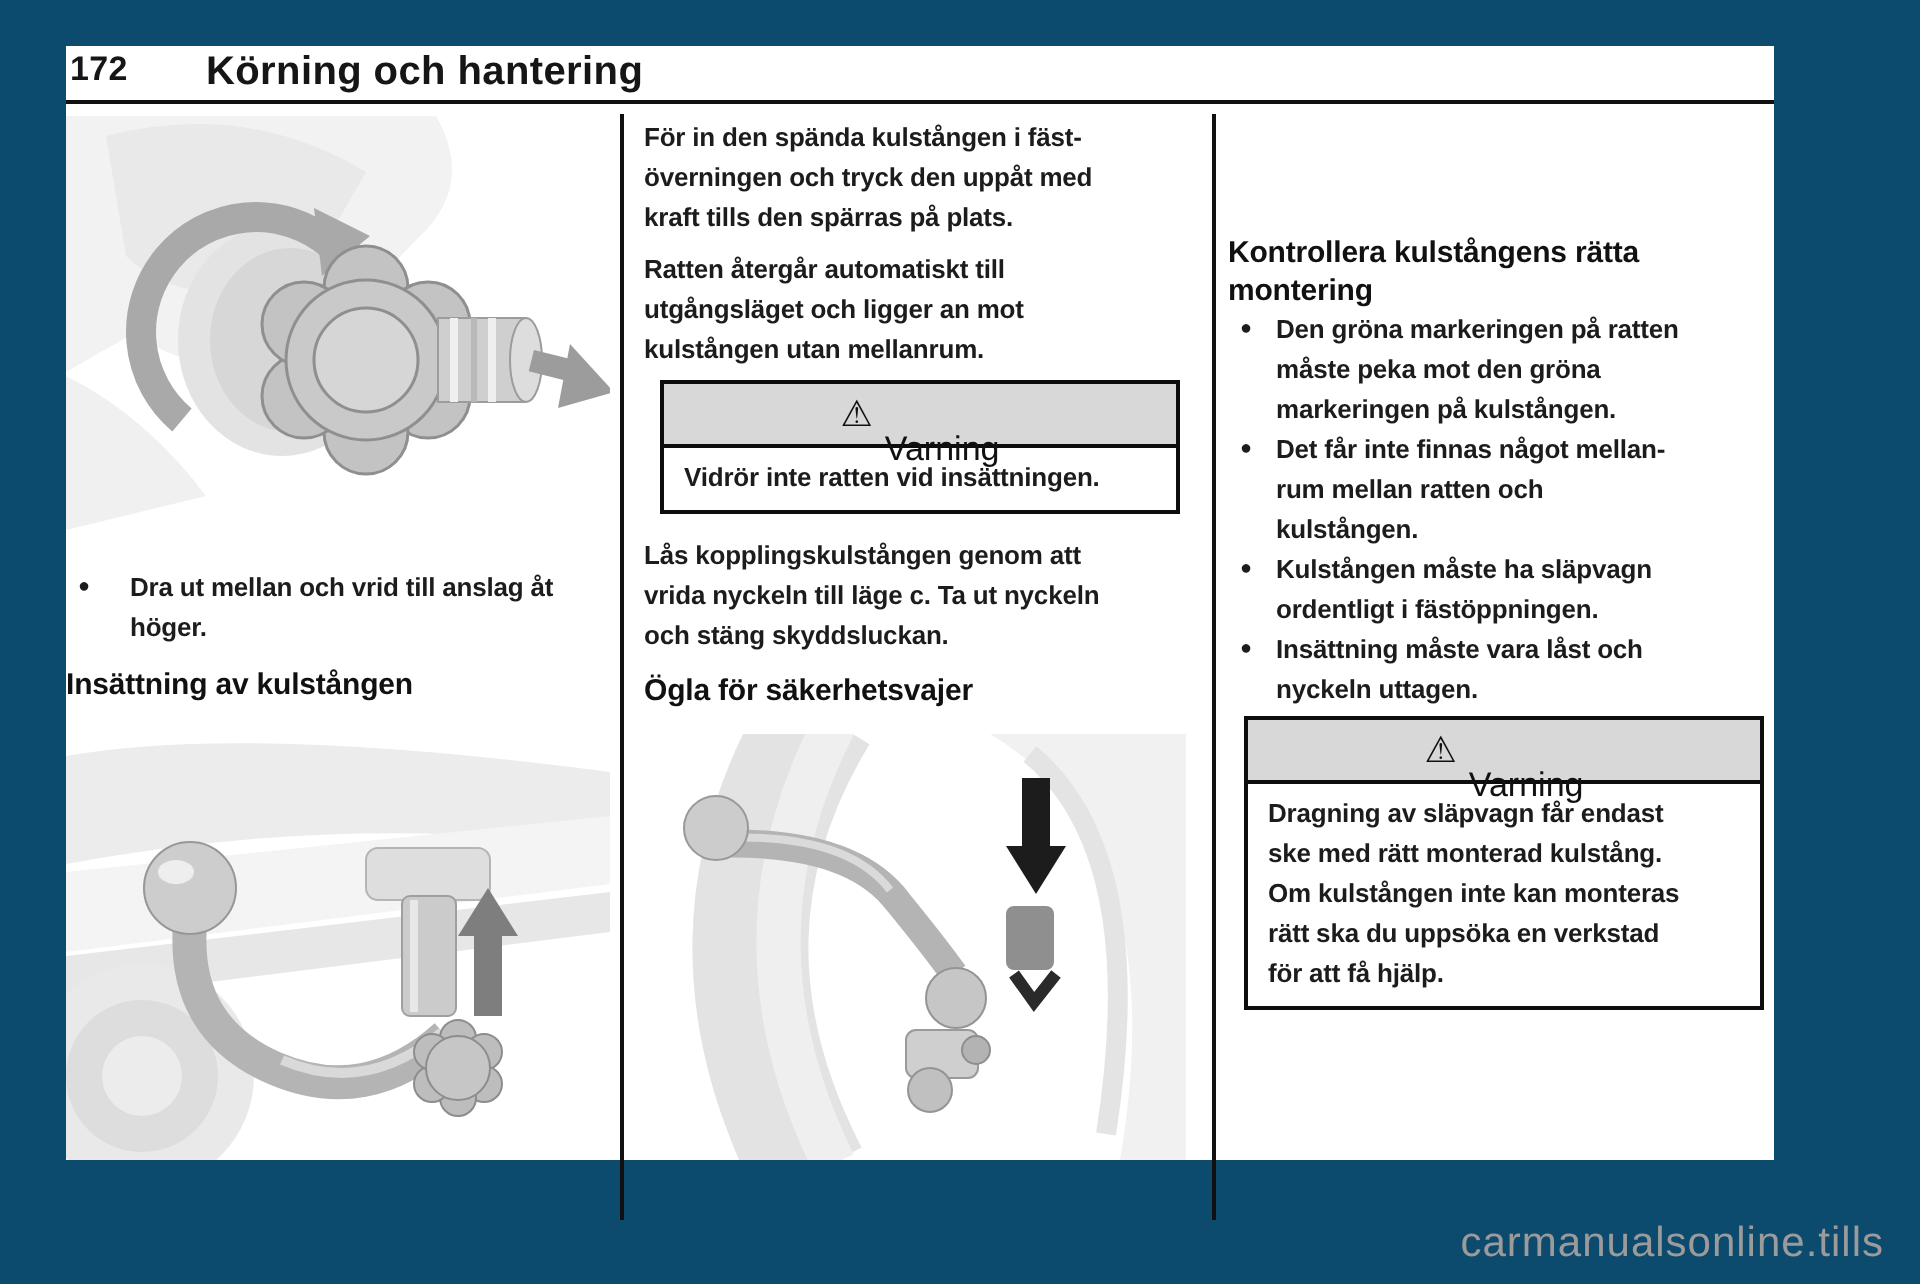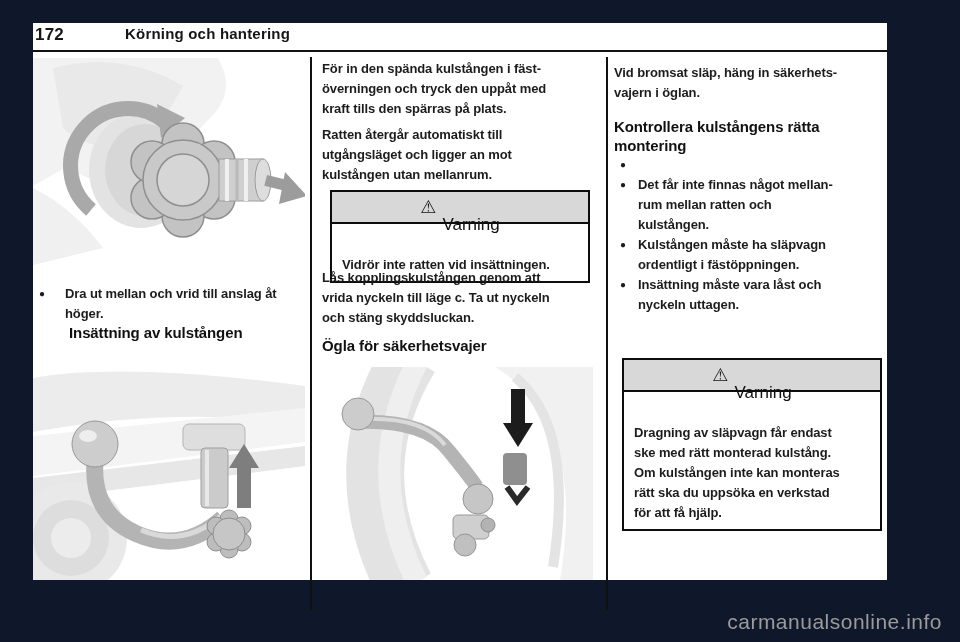--- a/index.html
+++ b/index.html
@@ -1,24 +1,24 @@
 <!DOCTYPE html>
 <html><head>
 <meta charset="utf-8">
 <style>
   * { margin:0; padding:0; box-sizing:border-box; }
   html,body { width:960px; height:642px; }
   body { font-family:"Liberation Sans", sans-serif; background:#000; position:relative; overflow:hidden; }
 
-  #canvas { position:absolute; left:0; top:0; width:960px; height:642px; background:#0f172a; }
+  #canvas { position:absolute; left:0; top:0; width:960px; height:642px; background:#0c4a6e; }
 
   .page { position:absolute; left:33px; top:23px; width:854px; height:557px; background:#fff; }
 
   .page-num { position:absolute; left:2px; top:2px; font-size:17px; font-weight:700; color:#161616; letter-spacing:0.2px; }
-  .chapter  { position:absolute; left:92px; top:2px; font-size:15px; font-weight:700; color:#161616; letter-spacing:0.2px; }
+  .chapter  { position:absolute; left:70px; top:2px; font-size:20px; font-weight:700; color:#161616; letter-spacing:0.2px; }
   .header-rule { position:absolute; left:0; top:27px; width:854px; height:2px; background:#111; }
 
   .divider { position:absolute; top:57px; width:2px; height:553px; background:#101010; }
   .divider.d1 { left:310px; }
   .divider.d2 { left:606px; }
 
   .body-text { font-size:13px; line-height:20px; font-weight:700; color:#1c1c1c; letter-spacing:-0.1px; white-space:pre-line; }
   .heading   { font-size:15px; line-height:19px; font-weight:700; color:#111; letter-spacing:-0.1px; white-space:pre-line; }
 
   .abs { position:absolute; }
@@ -27,21 +27,21 @@
   .bullet-dot { font-size:10px; line-height:20px; color:#1c1c1c; flex:0 0 auto; }
 
   ul.checklist { list-style:none; }
   ul.checklist li { display:flex; margin-bottom:0px; }
   ul.checklist .bullet-dot { width:24px; padding-left:6px; }
 
   .warning-box { position:absolute; border:2px solid #0d0d0d; background:#fff; }
   .warning-head { background:#d8d8d8; border-bottom:2px solid #0d0d0d; height:32px; display:flex; align-items:center; justify-content:center; gap:6px; }
   .warning-title { font-size:17px; font-weight:400; color:#111;margin-top:36px; }
   .warning-tri { font-size:18px; line-height:18px; color:#111; }
-  .warning-body { padding:5px 10px 6px 10px;margin-top:26px; }
+  .warning-body { padding:5px 10px 6px 10px; }
 
   figure { position:absolute; background:#fff; overflow:hidden; }
   figure svg { display:block; }
 
   .watermark { position:absolute; right:18px; bottom:8px; font-size:21px; font-weight:400; color:#9b9b9b; letter-spacing:0.5px; }
 </style>
 </head>
 <body>
 
 <div id="canvas">
@@ -90,21 +90,21 @@
         </g>
       </svg>
     </figure>
 
     <div class="abs bullet-row" style="left:4px; top:261px; width:268px;">
       <span class="bullet-dot" style="width:28px; padding-left:2px;">●</span>
       <span class="body-text">Dra ut mellan och vrid till anslag åt
 höger.</span>
     </div>
 
-    <div class="abs heading" style="left:0px; top:300px;padding-left:36px;">Insättning av kulstången</div>
+    <div class="abs heading" style="left:0px; top:310px;">Insättning av kulstången</div>
 
     <figure class="abs" style="left:0px; top:343px; width:272px; height:214px;">
       <svg width="272" height="214" viewBox="0 0 272 214">
         <rect width="272" height="214" fill="#ffffff"></rect>
 
         <path d="M0,12 Q90,-4 272,20 L272,58 Q140,40 0,66 Z" fill="#ececec"></path>
         <path d="M0,70 L272,42 L272,76 L0,110 Z" fill="#f4f4f4"></path>
         <path d="M0,112 L272,80 L272,100 L0,134 Z" fill="#e7e7e7"></path>
 
         <circle cx="38" cy="172" r="56" fill="#e9e9e9"></circle>
@@ -181,28 +181,29 @@
         <rect x="178" y="86" width="24" height="32" rx="4" fill="#8f8f8f"></rect>
         <path d="M182,120 L192,134 L203,120" fill="none" stroke="#2a2a2a" stroke-width="6"></path>
 
         <g fill="#1c1c1c">
           <rect x="186" y="22" width="14" height="34"></rect>
           <polygon points="178,56 208,56 193,80"></polygon>
         </g>
       </svg>
     </figure>
 
-    <div class="abs body-text" style="left:581px; top:40px;">Vid bromsat släp, häng in säkerhets-
-vajern i öglan.</div>
     <div class="abs heading" style="left:581px; top:94px;">Kontrollera kulstångens rätta
 montering</div>
 
     <ul class="checklist abs" style="left:581px; top:132px; width:272px;">
       <li>
         <span class="bullet-dot">●</span>
+        <span class="body-text">Den gröna markeringen på ratten
+måste peka mot den gröna
+markeringen på kulstången.</span>
       </li>
       <li>
         <span class="bullet-dot">●</span>
         <span class="body-text">Det får inte finnas något mellan-
 rum mellan ratten och
 kulstången.</span>
       </li>
       <li>
         <span class="bullet-dot">●</span>
         <span class="body-text">Kulstången måste ha släpvagn
@@ -225,14 +226,14 @@
 Om kulstången inte kan monteras
 rätt ska du uppsöka en verkstad
 för att få hjälp.</div>
     </div>
 
   </div>
 
   <div class="divider d1"></div>
   <div class="divider d2"></div>
 
-  <div class="watermark">carmanualsonline.info</div>
+  <div class="watermark">carmanualsonline.tills</div>
 </div>
 
 </body></html>

